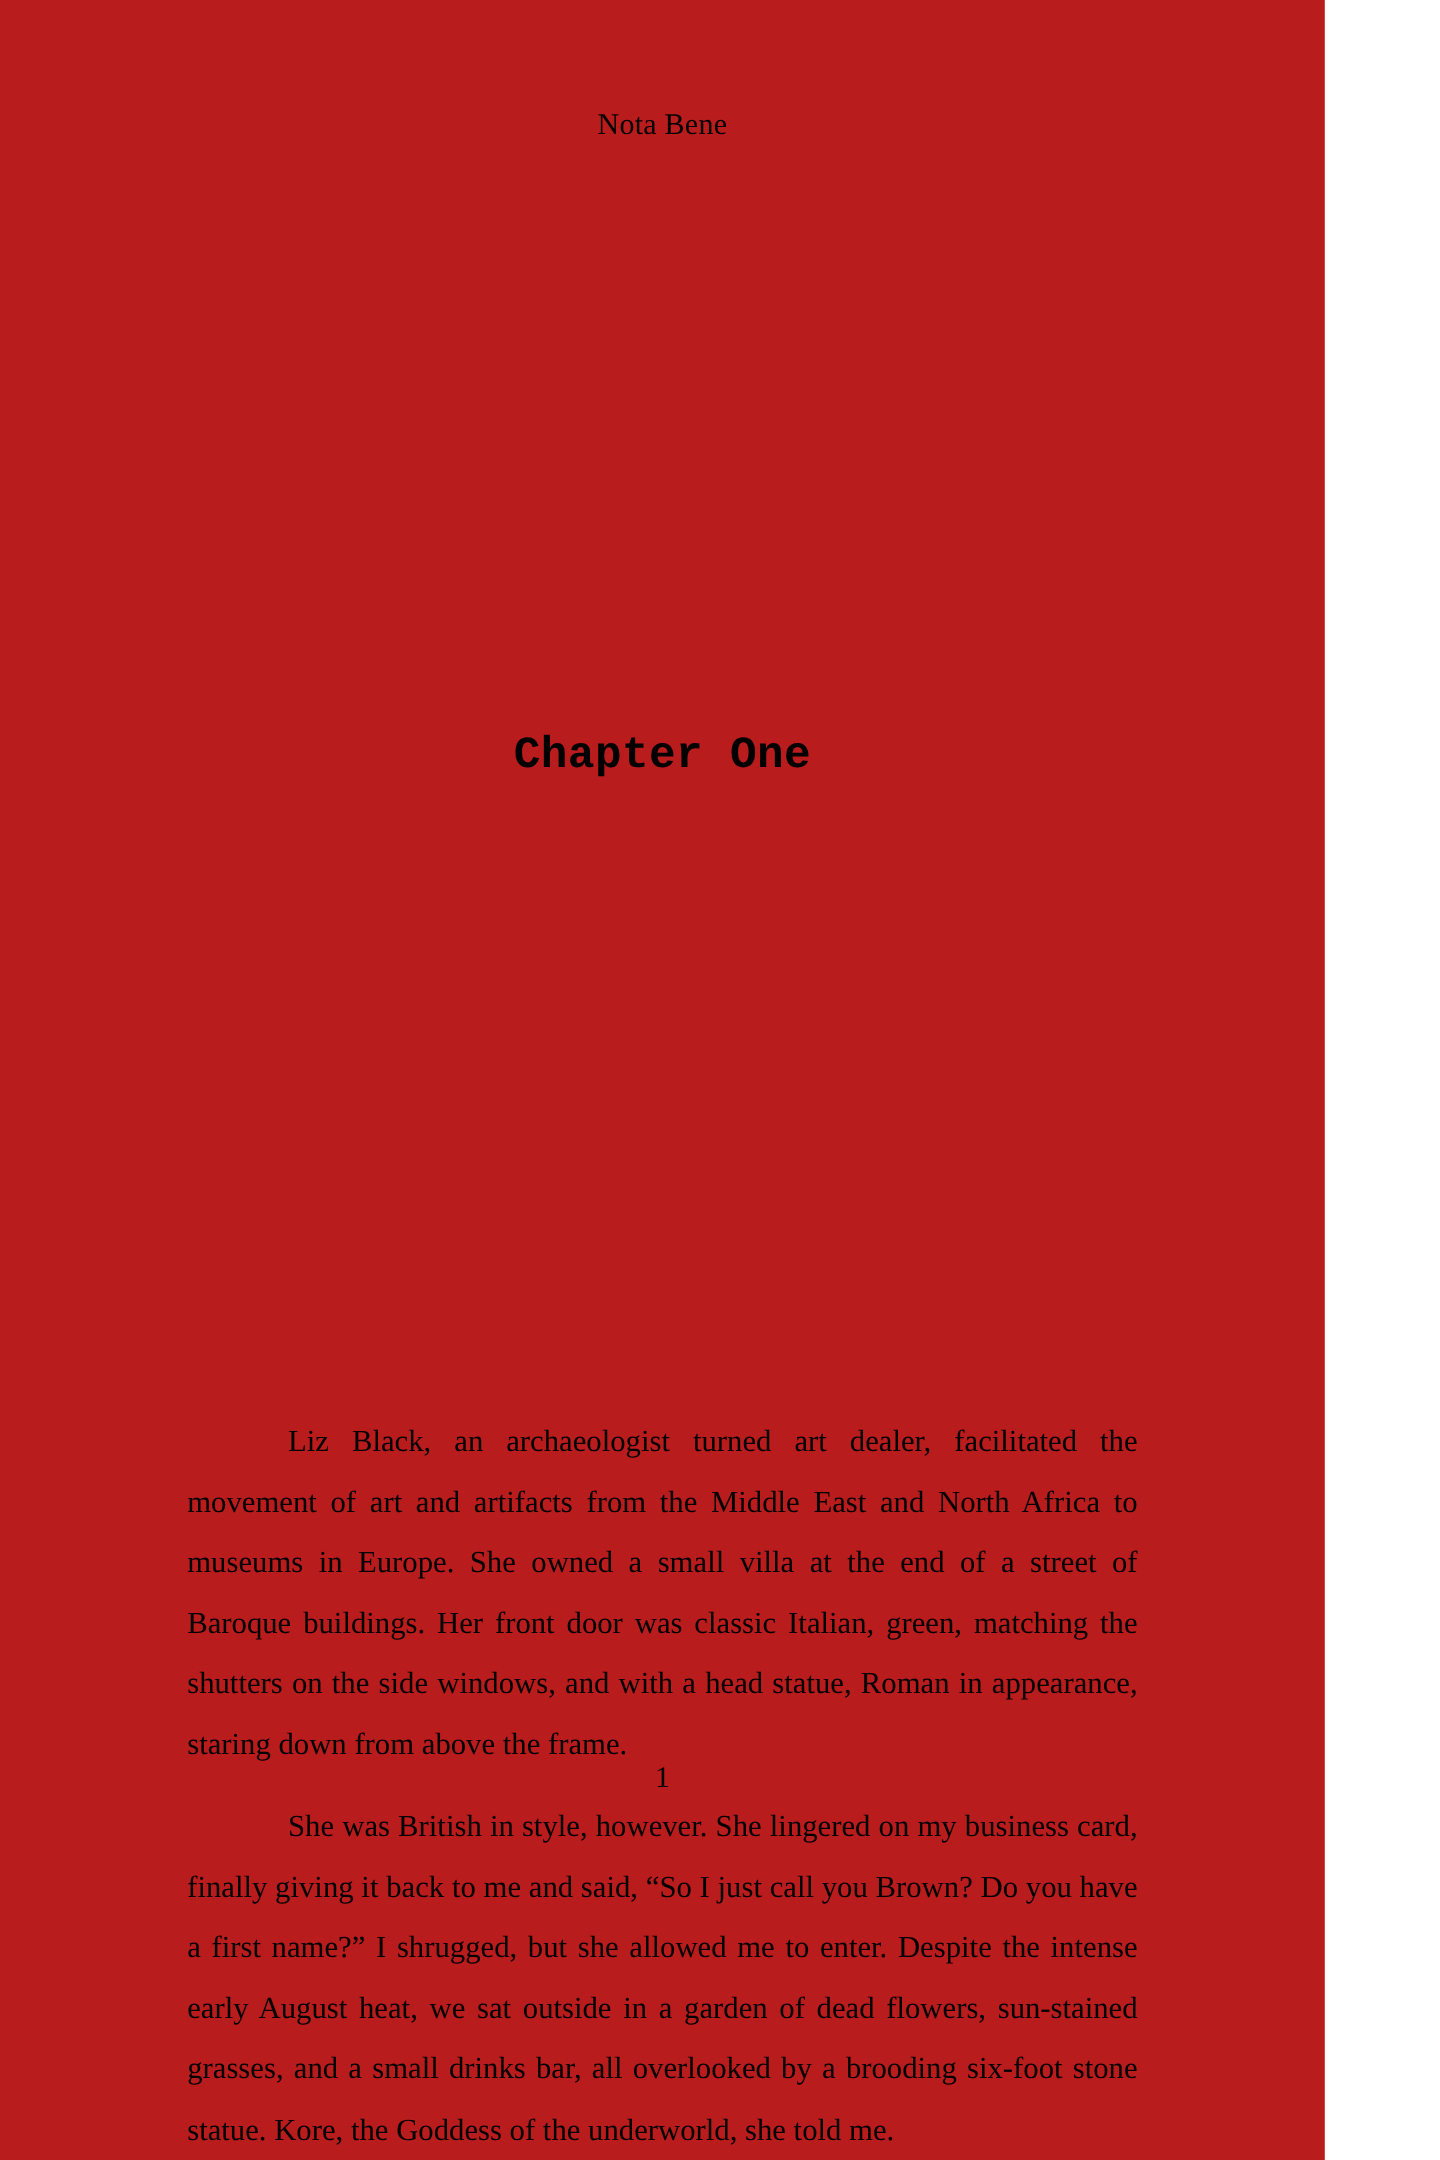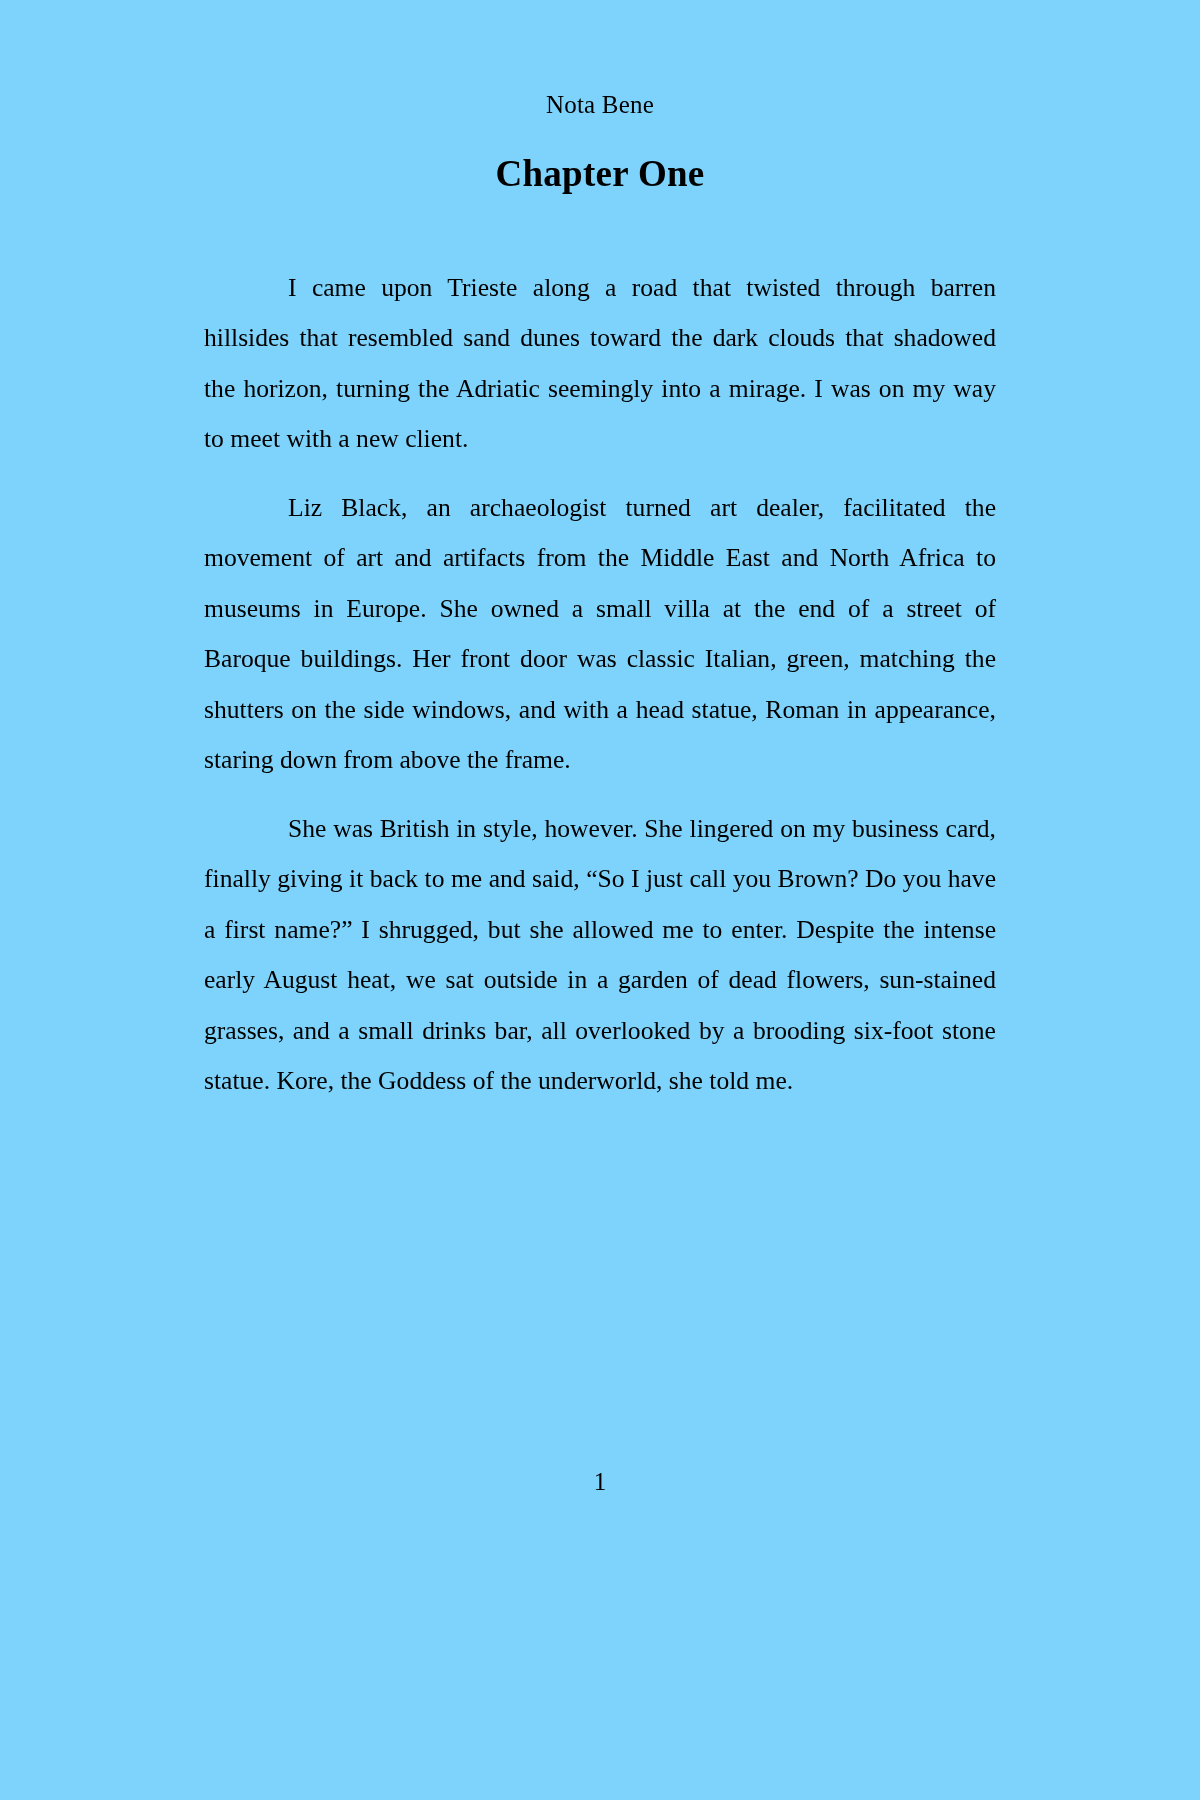--- a/index.html
+++ b/index.html
@@ -9,42 +9,44 @@
   }
   body {
     width: 1200px;
     height: 1800px;
     font-family: "Liberation Serif", "DejaVu Serif", serif;
     color: #000000;
     position: relative;
     overflow: hidden;
   }
   .page {
-    width: 1200px;
+    width: 1104px;
     height: 1800px;
     box-sizing: border-box;
     position: relative;
-    background: #7dd3fc;
+    background: #b91c1c;
     display: flex;
     flex-direction: column;
+    justify-content: space-between;
   }
   .running-header {
     text-align: center;
     font-size: 25px;
     line-height: 1;
     margin-top: 92px;
     letter-spacing: 0.2px;
   }
   .chapter-title {
     text-align: center;
     font-size: 37px;
     font-weight: bold;
     line-height: 1;
     margin-top: 38px;
     letter-spacing: 0.3px;
+    font-family: Liberation Mono, monospace;
   }
   .body-block {
     margin: 0 auto;
     width: 792px;
     margin-top: 46px;
   }
   .para {
     text-align: justify;
     text-justify: inter-word;
     font-size: 25.6px;
@@ -69,20 +71,19 @@
 </head>
 <body>
 
 <div class="page">
 
   <div class="running-header">Nota Bene</div>
 
   <h1 class="chapter-title">Chapter One</h1>
 
   <div class="body-block">
-    <p class="para">I came upon Trieste along a road that twisted through barren hillsides that resembled sand dunes toward the dark clouds that shadowed the horizon, turning the Adriatic seemingly into a mirage. I was on my way to meet with a new client.</p>
     <p class="para">Liz Black, an archaeologist turned art dealer, facilitated the movement of art and artifacts from the Middle East and North Africa to museums in Europe. She owned a small villa at the end of a street of Baroque buildings. Her front door was classic Italian, green, matching the shutters on the side windows, and with a head statue, Roman in appearance, staring down from above the frame.</p>
     <p class="para">She was British in style, however. She lingered on my business card, finally giving it back to me and said, “So I just call you Brown? Do you have a first name?” I shrugged, but she allowed me to enter. Despite the intense early August heat, we sat outside in a garden of dead flowers, sun-stained grasses, and a small drinks bar, all overlooked by a brooding six-foot stone statue. Kore, the Goddess of the underworld, she told me.</p>
   </div>
 
   <div class="page-number">1</div>
 
 </div>
 
 </body></html>

